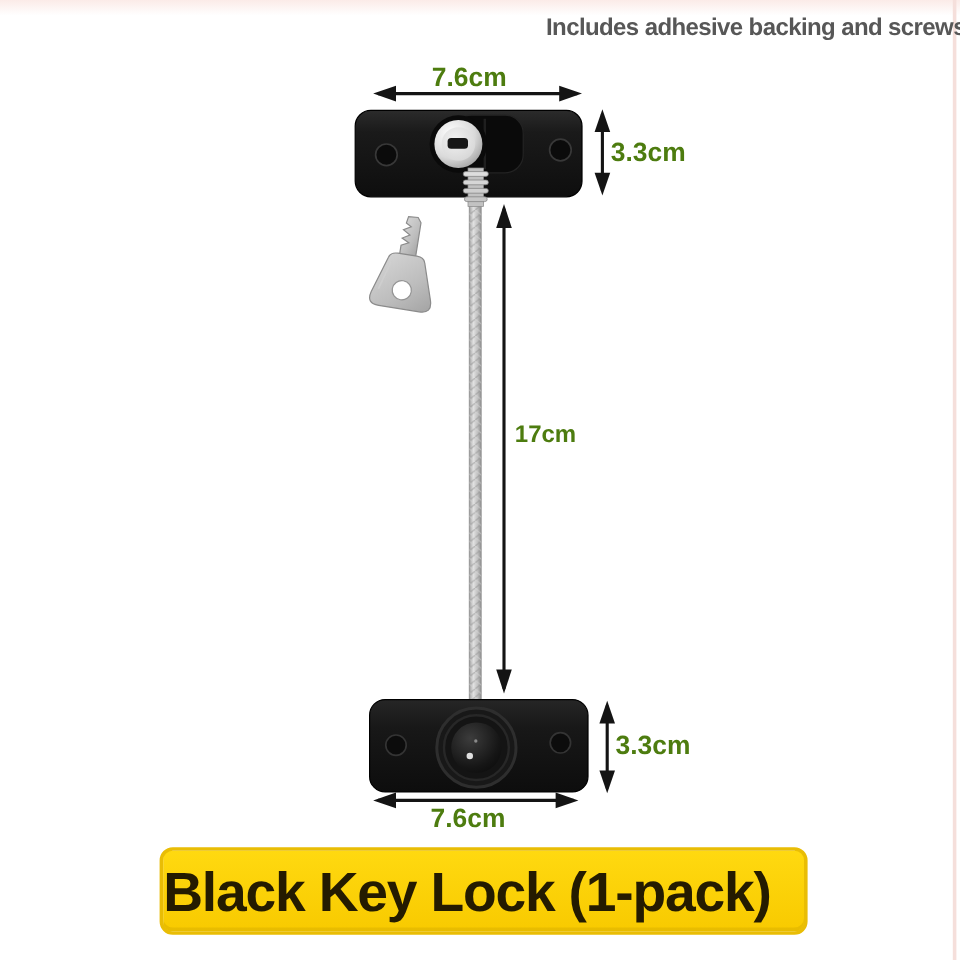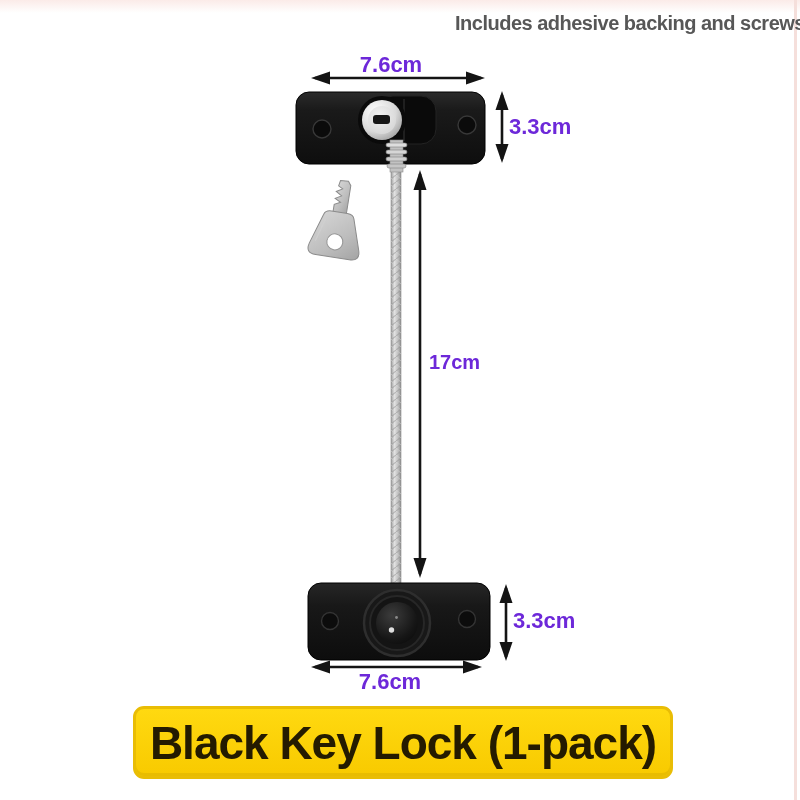--- a/index.html
+++ b/index.html
@@ -8,31 +8,31 @@
     font-family:"Liberation Sans",sans-serif;
   }
   .photo-top-band{position:absolute;left:0;top:0;width:800px;height:13px;
     background:linear-gradient(to bottom,#fbebe8,#ffffff);}
   .photo-right-line{position:absolute;left:794px;top:0;width:3px;height:800px;background:#f5dfdb;}
   .note{
     position:absolute;top:12px;right:5px;max-width:340px;text-align:right;
     font-size:20px;font-weight:bold;color:#575757;letter-spacing:-0.5px;white-space:nowrap;
   }
   .svg-layer{position:absolute;left:0;top:0;width:800px;height:800px;}
-  .dim-label{position:absolute;color:#6d28d9;font-weight:bold;z-index:3;}
+  .dim-label{position:absolute;color:#4d7c0f;font-weight:bold;z-index:3;}
   .lbl-top-width{left:306px;top:52px;width:170px;text-align:center;font-size:22px;}
   .lbl-top-height{left:509px;top:114px;font-size:22px;}
   .lbl-cable{left:429px;top:351px;font-size:20px;}
   .lbl-bottom-height{left:513px;top:608px;font-size:22px;}
   .lbl-bottom-width{left:306px;top:669px;width:168px;text-align:center;font-size:22px;}
   .banner{
     position:absolute;left:133px;top:706px;width:540px;height:73px;box-sizing:border-box;
     background:linear-gradient(to bottom,#ffd910,#f8ca00);
     border:3px solid #e9bd05;border-radius:11px;
-    display:flex;align-items:center;justify-content:center;
+    display:flex;align-items:center;justify-content:flex-start;
     box-shadow:inset 0 -3px 0 rgba(120,90,0,0.12);
     z-index:4;
   }
   .banner span{
     font-size:46px;font-weight:bold;color:#241b00;letter-spacing:-1px;white-space:nowrap;
   }
 </style>
 </head>
 <body>
 

